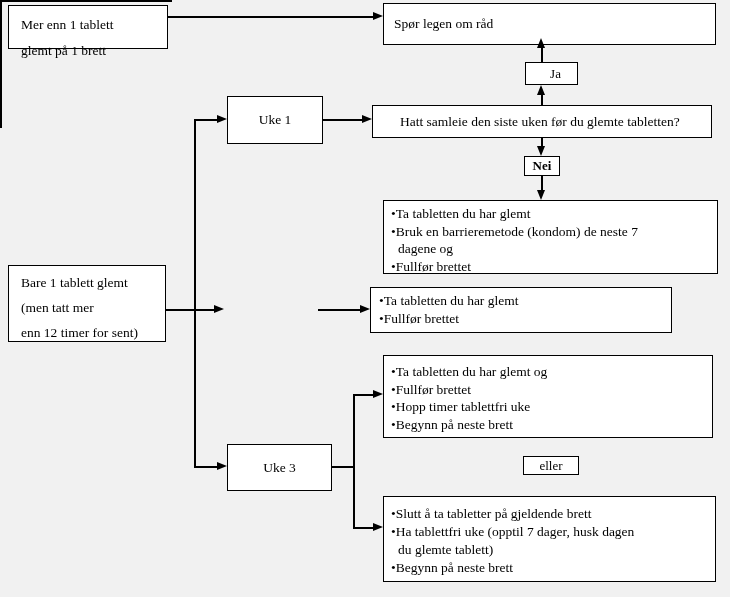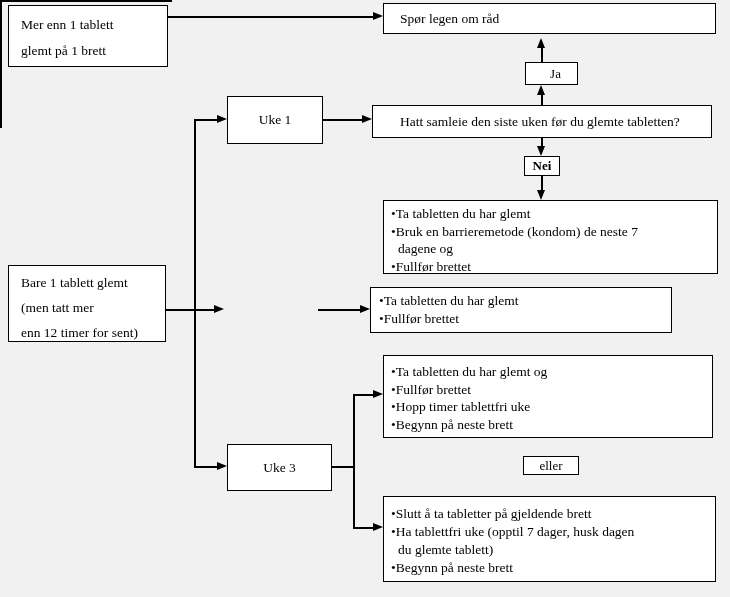--- a/index.html
+++ b/index.html
@@ -36,26 +36,26 @@
   .frame{position:absolute;background:#000;}
 </style>
 </head>
 <body>
 
 <div class="canvas">
 
   <div class="frame" style="left:0;top:0;width:172px;height:2px;"></div>
   <div class="frame" style="left:0;top:0;width:2px;height:128px;"></div>
 
-  <div class="node" style="left:8px;top:5px;width:160px;height:62px;padding:6px 4px 0 12px;line-height:26px;">
+  <div class="node" style="left:8px;top:5px;width:160px;height:44px;padding:6px 4px 0 12px;line-height:26px;">
     <div class="line">Mer enn 1 tablett</div>
     <div class="line">glemt på 1 brett</div>
   </div>
 
-  <div class="node vcenter" style="left:383px;top:3px;width:333px;height:31px;padding-left:16px;">
+  <div class="node vcenter" style="left:383px;top:3px;width:333px;height:42px;padding-left:10px;">
     <span>Spør legen om råd</span>
   </div>
 
   <div class="node small center" style="left:525px;top:62px;width:53px;height:23px;padding-left:8px;">
     <span>Ja</span>
   </div>
 
   <div class="node center" style="left:227px;top:96px;width:96px;height:48px;">
     <span>Uke 1</span>
   </div>

